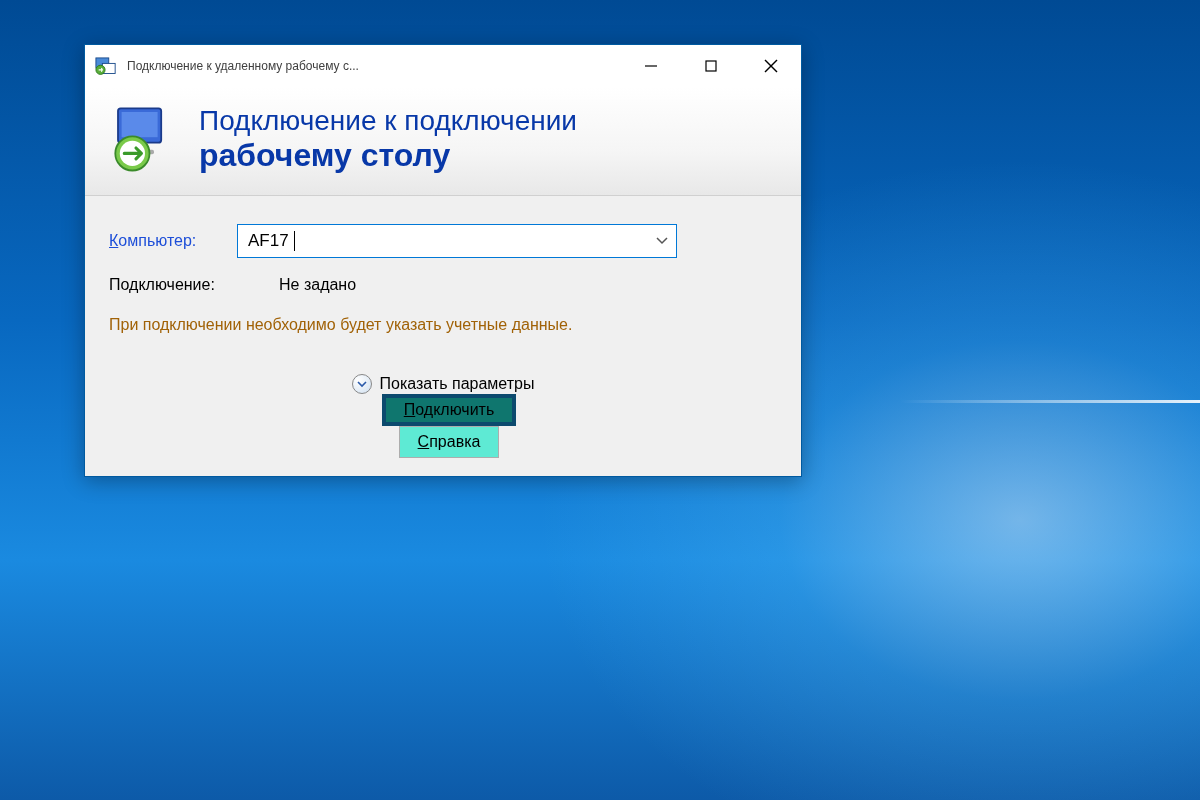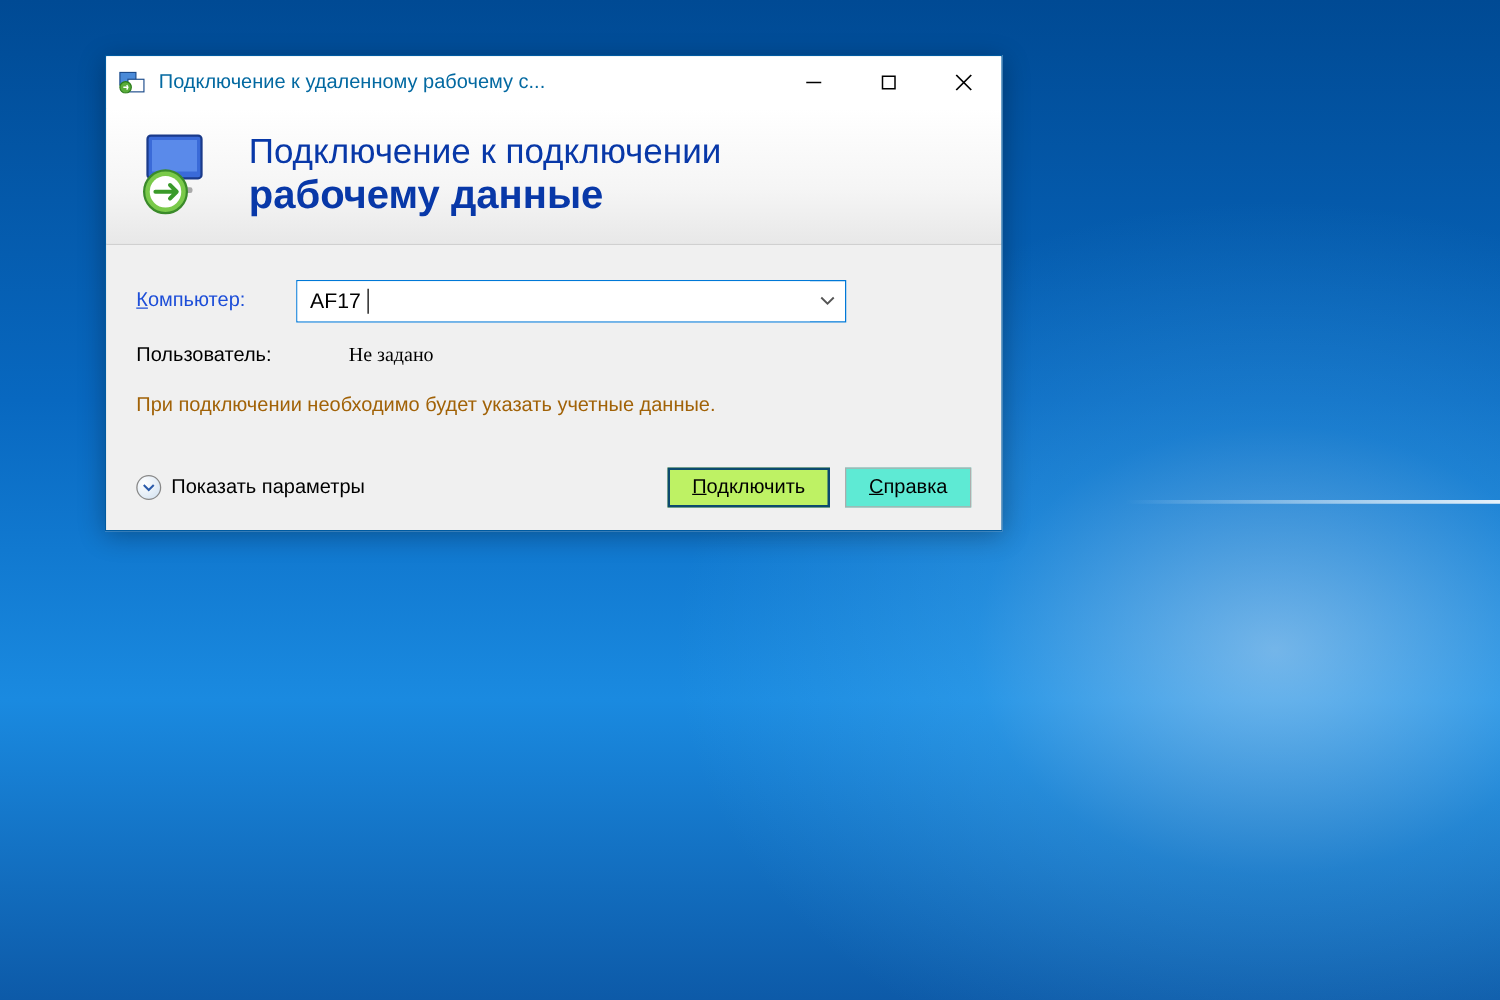--- a/index.html
+++ b/index.html
@@ -46,22 +46,22 @@
       padding: 0 0 0 10px;
     }
     .titlebar-icon {
       width: 22px;
       height: 18px;
       margin-right: 10px;
       flex-shrink: 0;
     }
     .titlebar-title {
       flex: 1;
-      font-size: 16px;
-      color: #0369a1;
+      font-size: 12px;
+      color: #404040;
       white-space: nowrap;
       overflow: hidden;
       text-overflow: ellipsis;
     }
     .window-controls {
       display: flex;
       height: 100%;
     }
     .win-btn {
       width: 60px;
@@ -158,32 +158,32 @@
       margin-bottom: 20px;
     }
     .user-label {
       font-size: 16px;
       color: #000;
       width: 170px;
     }
     .user-value {
       font-size: 16px;
       color: #000;
-      font-family: Liberation Serif, serif;
     }
     .info-text {
       font-size: 16px;
       color: #a16207;
       line-height: 1.4;
       margin-bottom: 30px;
     }
     .footer {
       display: flex;
       align-items: center;
       padding-top: 8px;
+      flex-direction: column;
     }
     .expand-toggle {
       display: flex;
       align-items: center;
       gap: 8px;
       font-size: 16px;
       color: #000;
       cursor: pointer;
     }
     .expand-icon {
@@ -203,22 +203,22 @@
       height: 32px;
       padding: 0 18px;
       font-size: 16px;
       background: #5eead4;
       border: 1px solid #adadad;
       font-family: inherit;
       cursor: pointer;
       margin-left: 12px;
     }
     .btn-primary {
-      border: 2px solid #0c4a6e;
-      background: #bef264;
+      border: 4px solid #0c4a6e;
+      background: #0f766e;
     }
     .btn .u {
       text-decoration: underline;
     }
   </style>
 </head>
 <body>
 
 <div class="desktop-bg"></div>
 <div class="light-beam"></div>
@@ -261,40 +261,40 @@
         <rect x="14" y="10" width="40" height="28" fill="#5a8aea"></rect>
         <rect x="26" y="44" width="16" height="8" fill="#888"></rect>
         <rect x="18" y="52" width="32" height="5" rx="2" fill="#aaa"></rect>
         <circle cx="26" cy="56" r="19" fill="#7aca4a" stroke="#3a8a2a" stroke-width="2"></circle>
         <circle cx="26" cy="56" r="14" fill="#fff"></circle>
         <path d="M 17 56 L 35 56 M 30 50 L 36 56 L 30 62" stroke="#3a9a2a" stroke-width="3.5" fill="none" stroke-linecap="round" stroke-linejoin="round"></path>
       </svg>
     </span>
     <div class="banner-text">
       <div class="banner-line1">Подключение к подключении</div>
-      <div class="banner-line2">рабочему данные</div>
+      <div class="banner-line2">рабочему столу</div>
     </div>
   </div>
 
   <div class="body-area">
     <div class="field-row">
       <span class="field-label underline-first">Компьютер:</span>
       <div class="combo">
         <input class="combo-input" type="text" value="AF17" style="">
         <span class="combo-caret"></span>
         <span class="combo-arrow">
           <svg width="12" height="8">
               <path d="M 1 1 L 6 6 L 11 1" stroke="#555" stroke-width="1.5" fill="none"></path>
             </svg>
         </span>
       </div>
     </div>
 
     <div class="user-row">
-      <span class="user-label">Пользователь:</span>
+      <span class="user-label">Подключение:</span>
       <span class="user-value">Не задано</span>
     </div>
 
     <div class="info-text">При подключении необходимо будет указать учетные данные.</div>
 
     <div class="footer">
       <div class="expand-toggle">
         <span class="expand-icon">
           <svg width="10" height="7">
               <path d="M 1 1 L 5 5 L 9 1" stroke="#2a5aaa" stroke-width="1.6" fill="none"></path>

